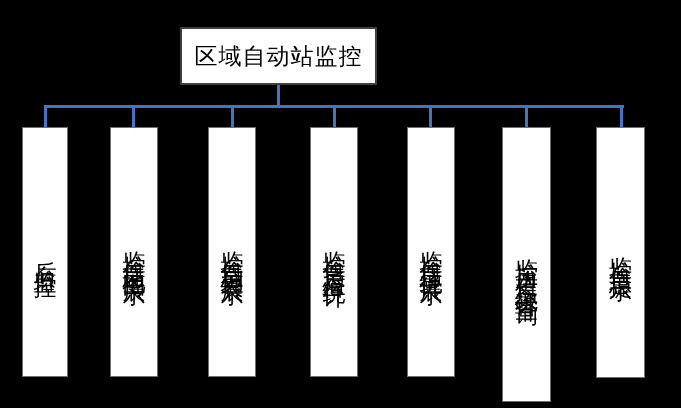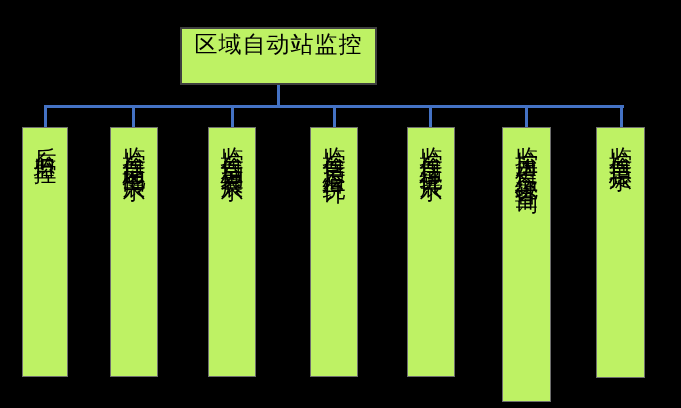--- a/index.html
+++ b/index.html
@@ -10,24 +10,25 @@
   #canvas {
     position: relative;
     width: 681px;
     height: 408px;
     background: #000000;
     overflow: hidden;
     font-family: "DejaVu Serif", "Liberation Serif", serif;
   }
   .node {
     position: absolute;
-    background: #bef264;
+    background: #ffffff;
     border: 1px solid #5a5a5a;
     box-sizing: border-box;
     display: flex;
+    align-items: center;
     justify-content: center;
     color: #000000;
   }
   .root-node {
     border: 2px solid #3f3f3f;
     font-size: 23px;
     letter-spacing: 1px;
     white-space: nowrap;
   }
   .leaf-node {

